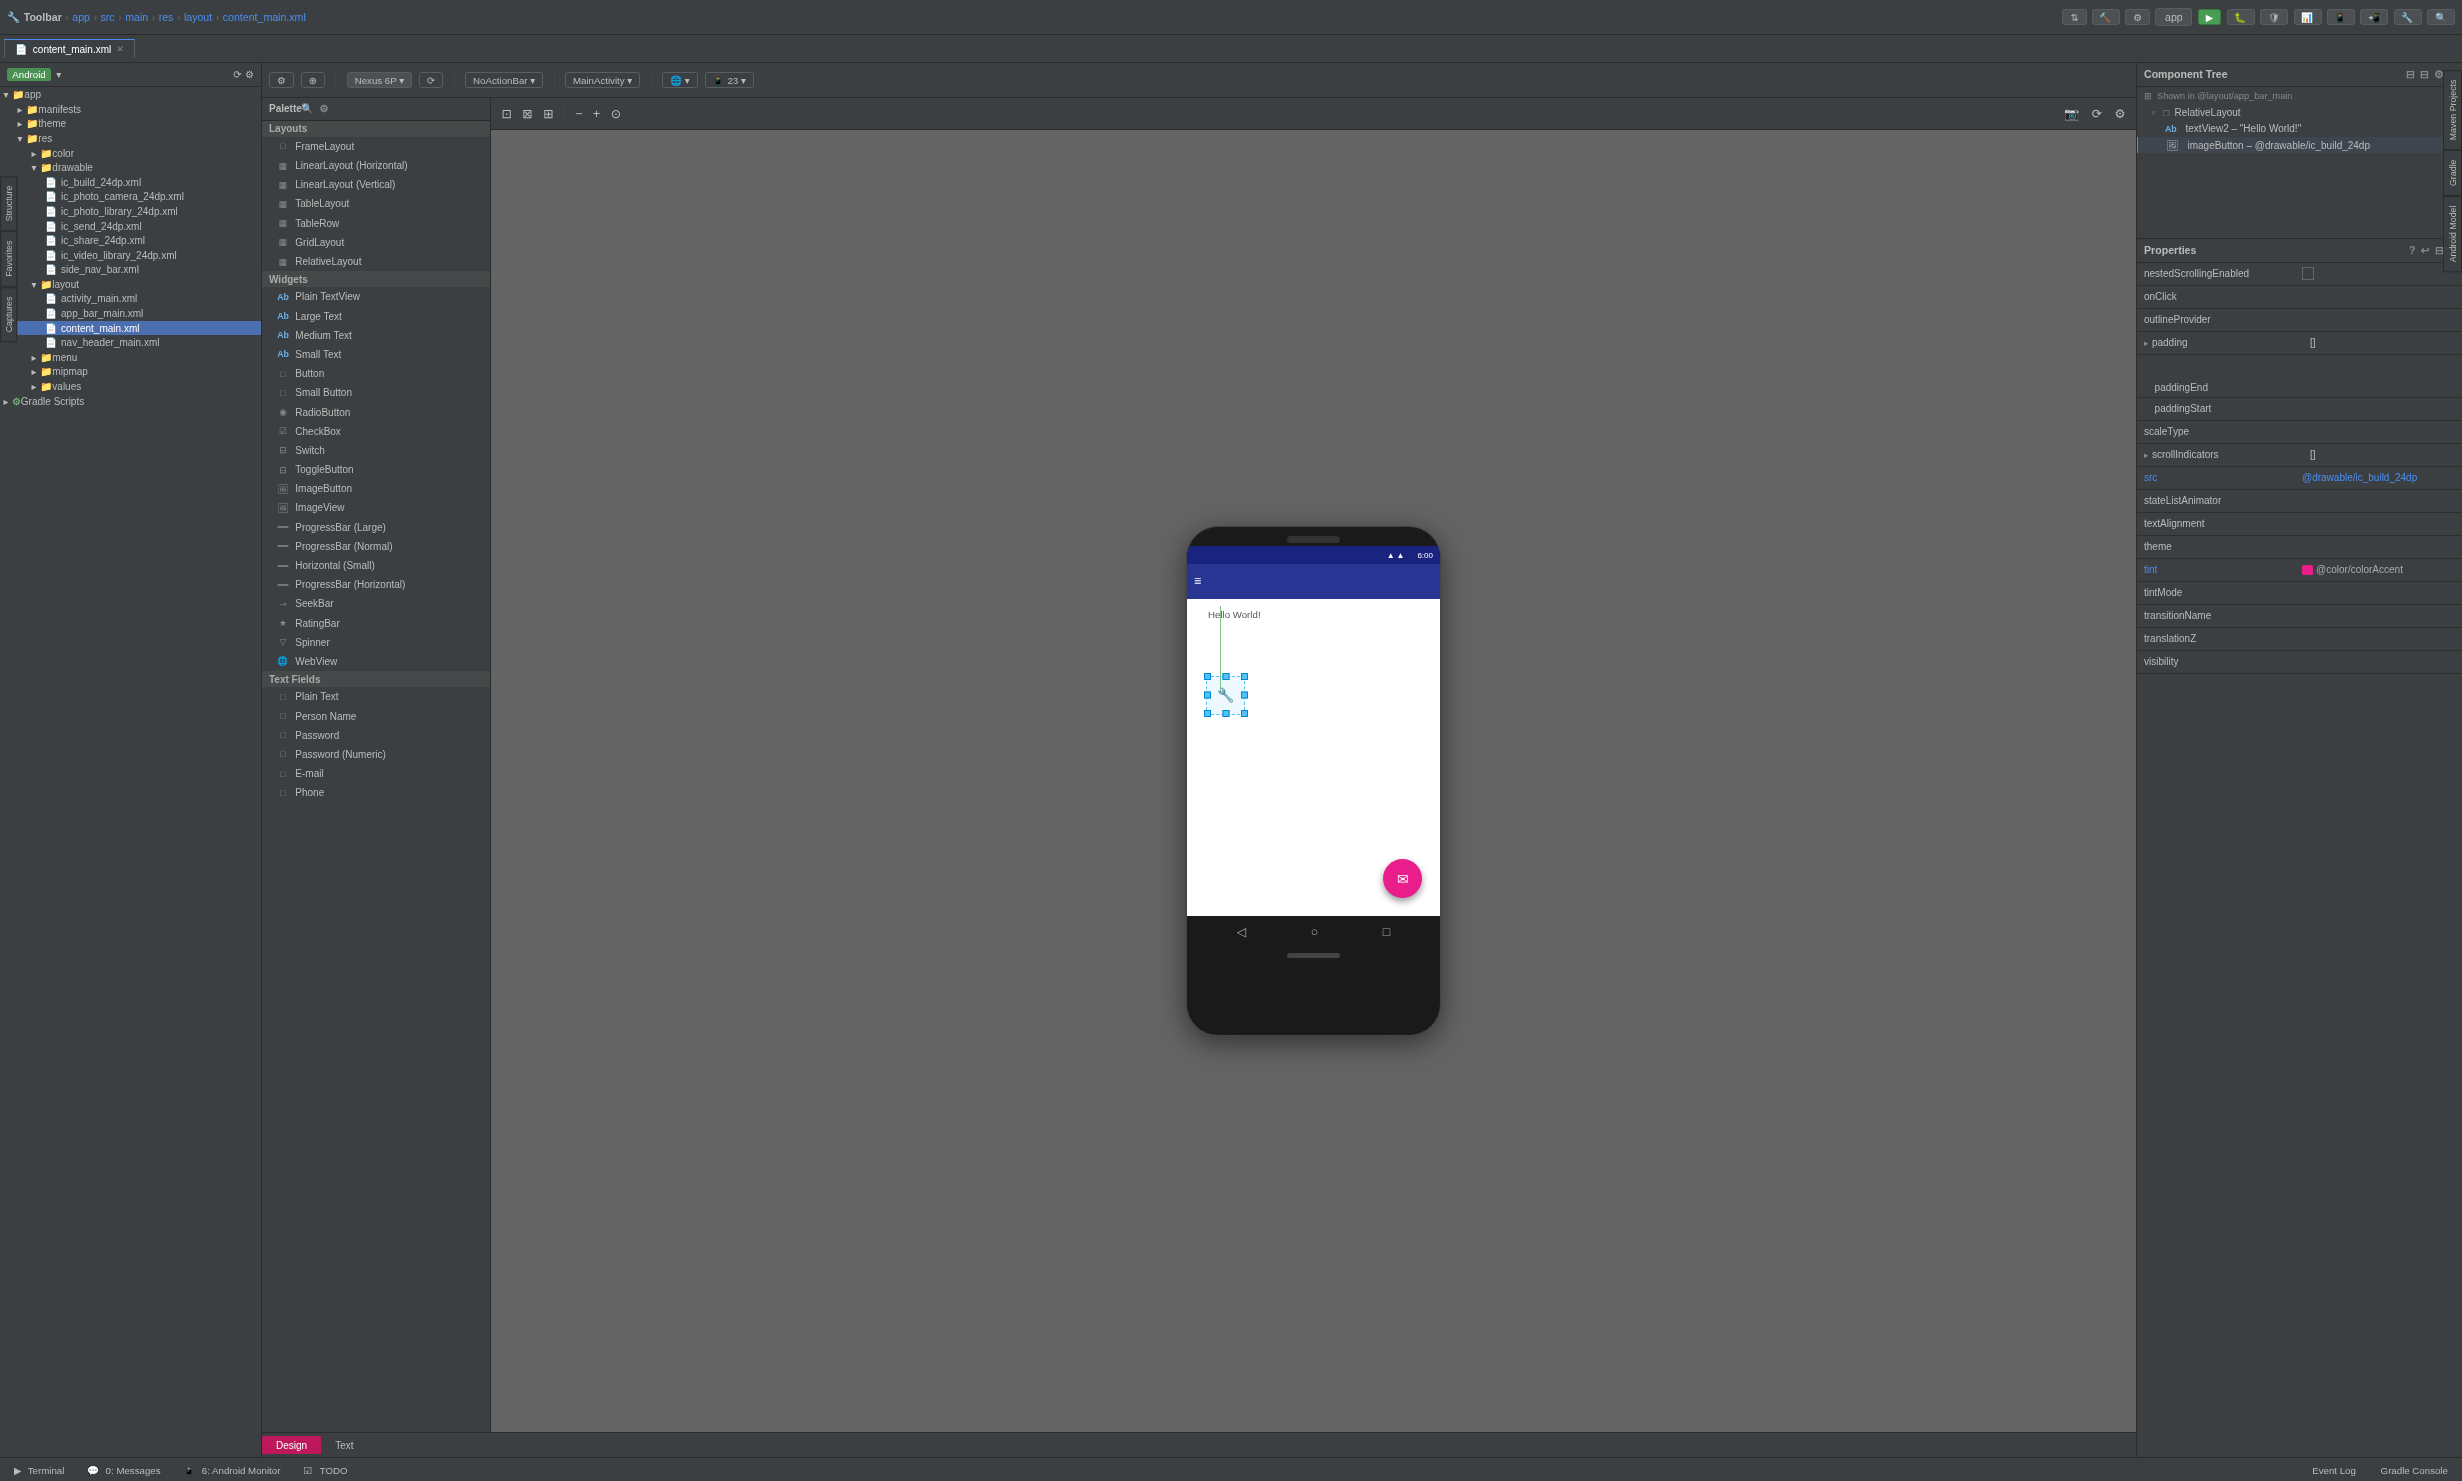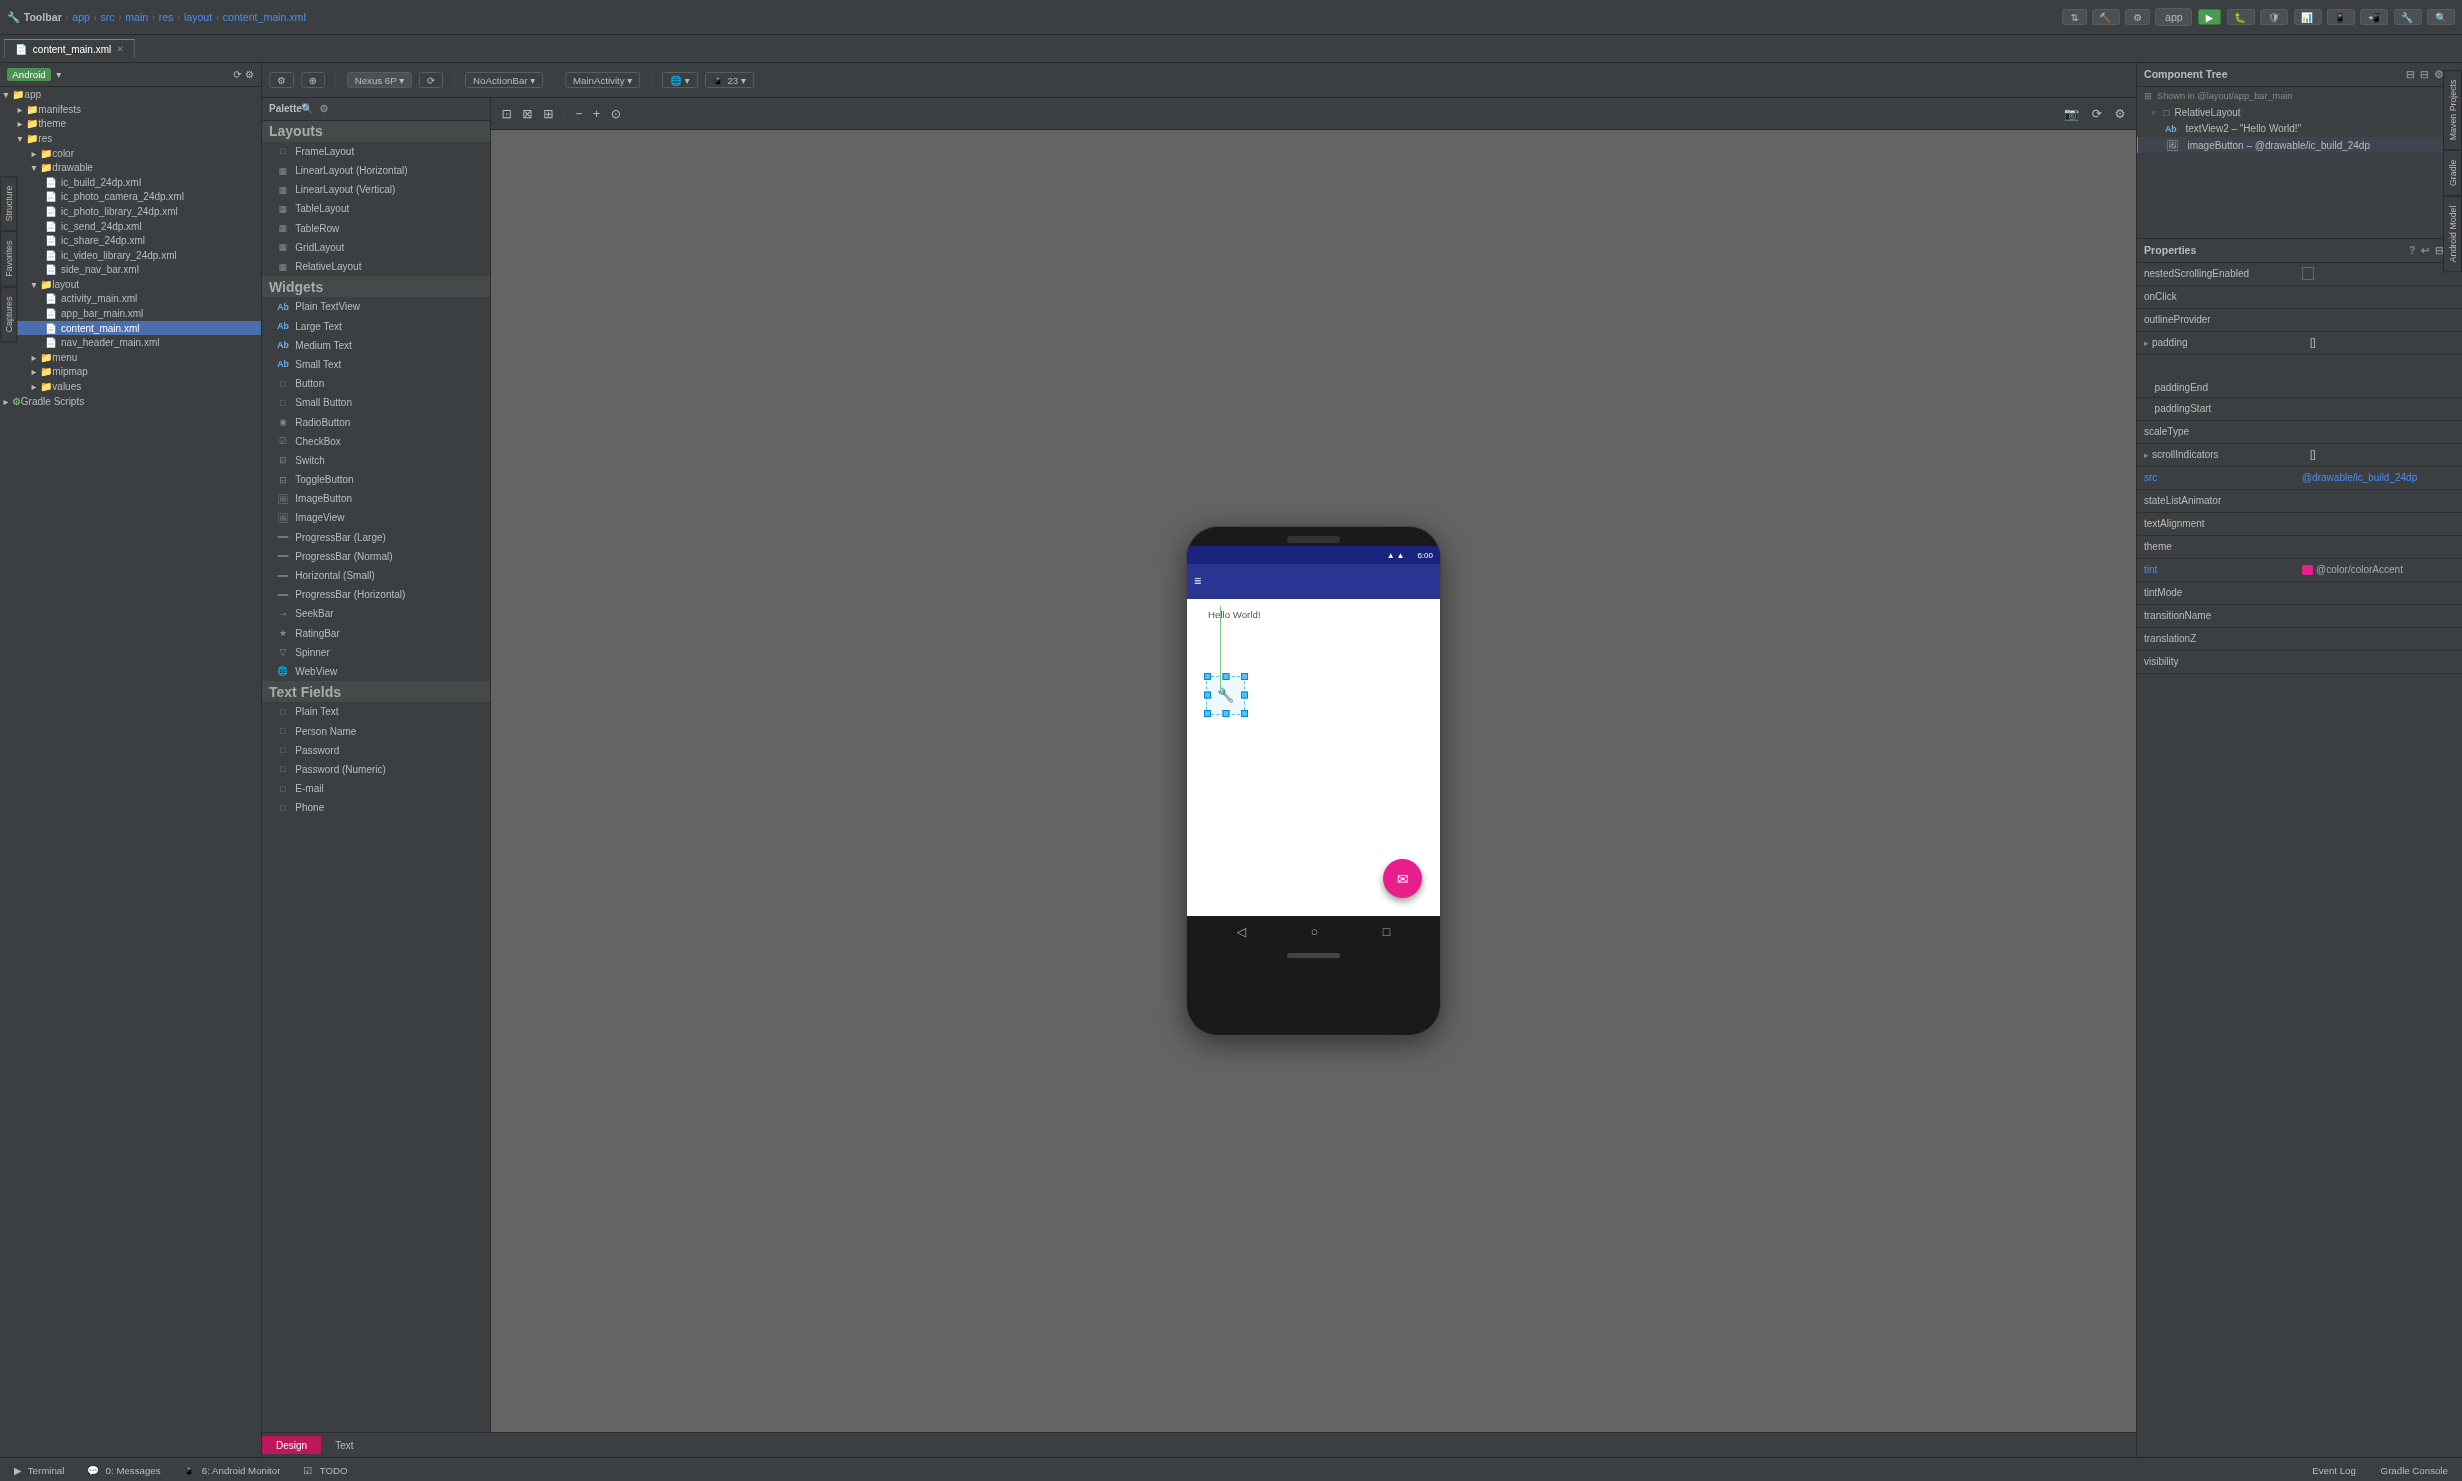--- a/index.html
+++ b/index.html
@@ -150,21 +150,21 @@
       display: flex;
       align-items: center;
       justify-content: flex-start;
       font-weight: bold;
     }
     .palette-section-header {
       background: #45494a;
       padding: 2.6px 7px;
       color: #aaaaaa;
       font-weight: bold;
-      font-size: 14px;
+      font-size: 10px;
     }
     .palette-item {
       display: flex;
       align-items: center;
       padding: 2.6px 7px 2.6px 14px;
       cursor: pointer;
       gap: 5.3px;
     }
     .palette-item-icon {
       width: 14px;

